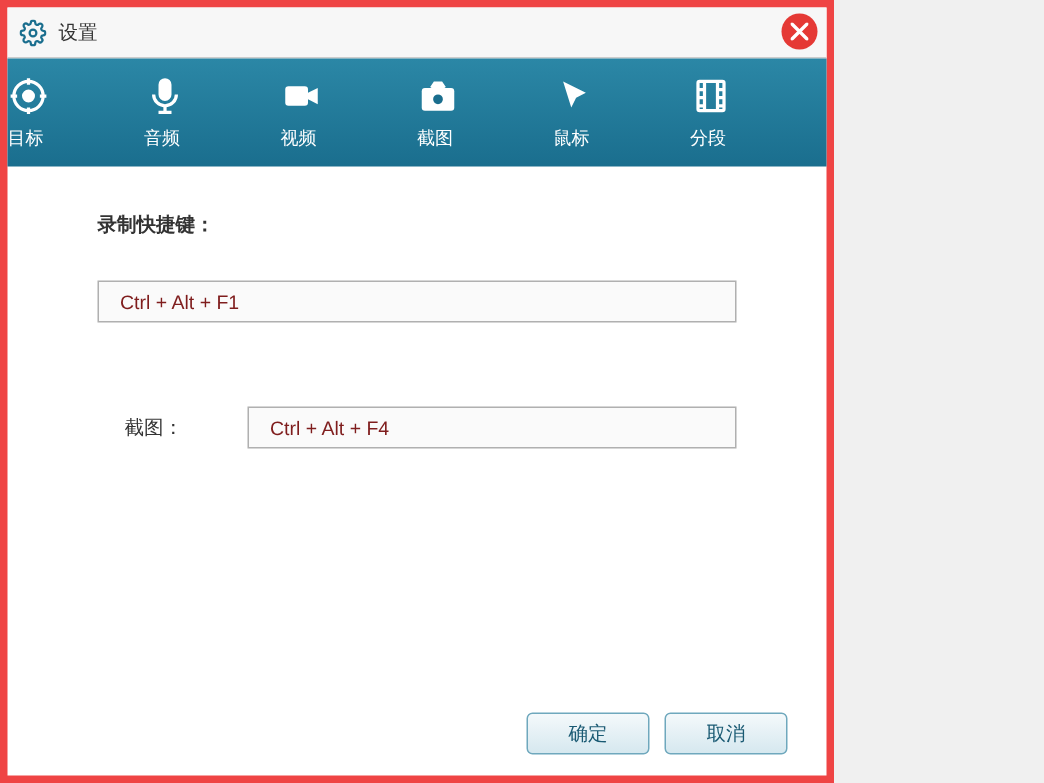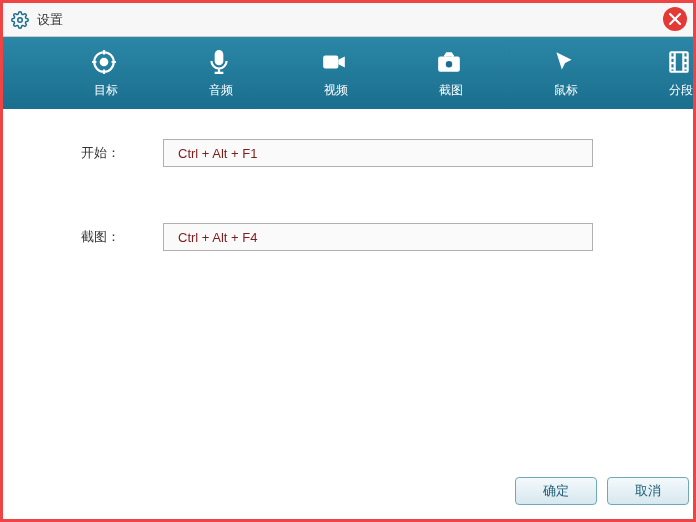--- a/index.html
+++ b/index.html
@@ -1,33 +1,33 @@
 <!DOCTYPE html>
 <html><head>
 <meta charset="utf-8">
 <style>
   * { box-sizing: border-box; margin: 0; padding: 0; }
   body { font-family: "Microsoft YaHei", Arial, sans-serif; background: #f0f0f0; }
-  .window { width: 696px; height: 522px; background: #fff; border: 3px solid #ef4444; position: relative; }
+  .window { width: 556px; height: 522px; background: #fff; border: 5px solid #ef4444; position: relative; }
   .titlebar { height: 34px; background: #f7f7f7; border-bottom: 1px solid #ccc; display: flex; align-items: center; padding: 0 8px; }
   .titlebar .gear { width: 18px; height: 18px; margin-right: 8px; }
   .titlebar .title { font-size: 13px; color: #333; }
   .close-btn { position: absolute; top: 4px; right: 6px; width: 24px; height: 24px; border-radius: 50%; background: #e53935; display: flex; align-items: center; justify-content: center; cursor: pointer; }
   .close-btn svg { width: 12px; height: 12px; }
   .tabbar { height: 72px; background: linear-gradient(#2b87a6, #1a6e8e); display: flex; }
-  .tab { flex: 1; display: flex; flex-direction: column; align-items: flex-end; justify-content: center; color: #fff; font-size: 12px; cursor: pointer; gap: 6px; }
+  .tab { flex: 1; display: flex; flex-direction: column; align-items: flex-start; justify-content: center; color: #fff; font-size: 12px; cursor: pointer; gap: 6px; }
   .tab.active { background: #fff; color: #1a6e8e; }
   .tab .icon { width: 28px; height: 28px; display: flex; align-items: center; justify-content: center; }
   .tab .icon svg { width: 26px; height: 26px; }
   .content { padding: 30px 60px 10px 60px; }
   .section-title { font-size: 13px; font-weight: bold; color: #333; margin-bottom: 28px; }
   .row { display: flex; align-items: center; margin-bottom: 28px; }
   .row-label { width: 100px; font-size: 13px; color: #333; padding-left: 18px; }
   .row-input { flex: 1; max-width: 430px; height: 28px; border: 1px solid #b0b0b0; background: #fafafa; font-size: 13px; color: #7f1d1d; padding: 0 14px; outline: none; }
-  .footer { position: absolute; bottom: 14px; right: 4px; display: flex; gap: 10px; }
+  .footer { position: absolute; bottom: 14px; right: 26px; display: flex; gap: 10px; }
   .btn { width: 82px; height: 28px; background: linear-gradient(#f4f9fb, #d6e8ef); border: 1px solid #6fa8bd; border-radius: 4px; font-size: 13px; color: #1a5a73; cursor: pointer; display: flex; align-items: center; justify-content: center; }
 </style>
 </head>
 <body>
 
 <div class="window">
 
   <div class="titlebar">
     <span class="gear">
       <svg viewBox="0 0 24 24" fill="none" stroke="#1a6e8e" stroke-width="2">
@@ -95,23 +95,23 @@
           <svg viewBox="0 0 24 24" fill="none" stroke="#fff" stroke-width="2">
             <rect x="4" y="3" width="16" height="18" rx="1"></rect>
             <path d="M8 3v18M16 3v18M4 8h4M4 13h4M4 18h4M16 8h4M16 13h4M16 18h4"></path>
           </svg>
         </span>
       <span>分段</span>
     </div>
   </div>
 
   <div class="content">
+    <div class="section-title">录制快捷键：</div>
 
     <div class="row">
-      <div class="row-label">开始：</div>
       <input class="row-input" value="Ctrl + Alt + F1" style="">
     </div>
     <div class="row">
     </div>
     <div class="row">
       <div class="row-label">截图：</div>
       <input class="row-input" value="Ctrl + Alt + F4" style="">
     </div>
   </div>
 

